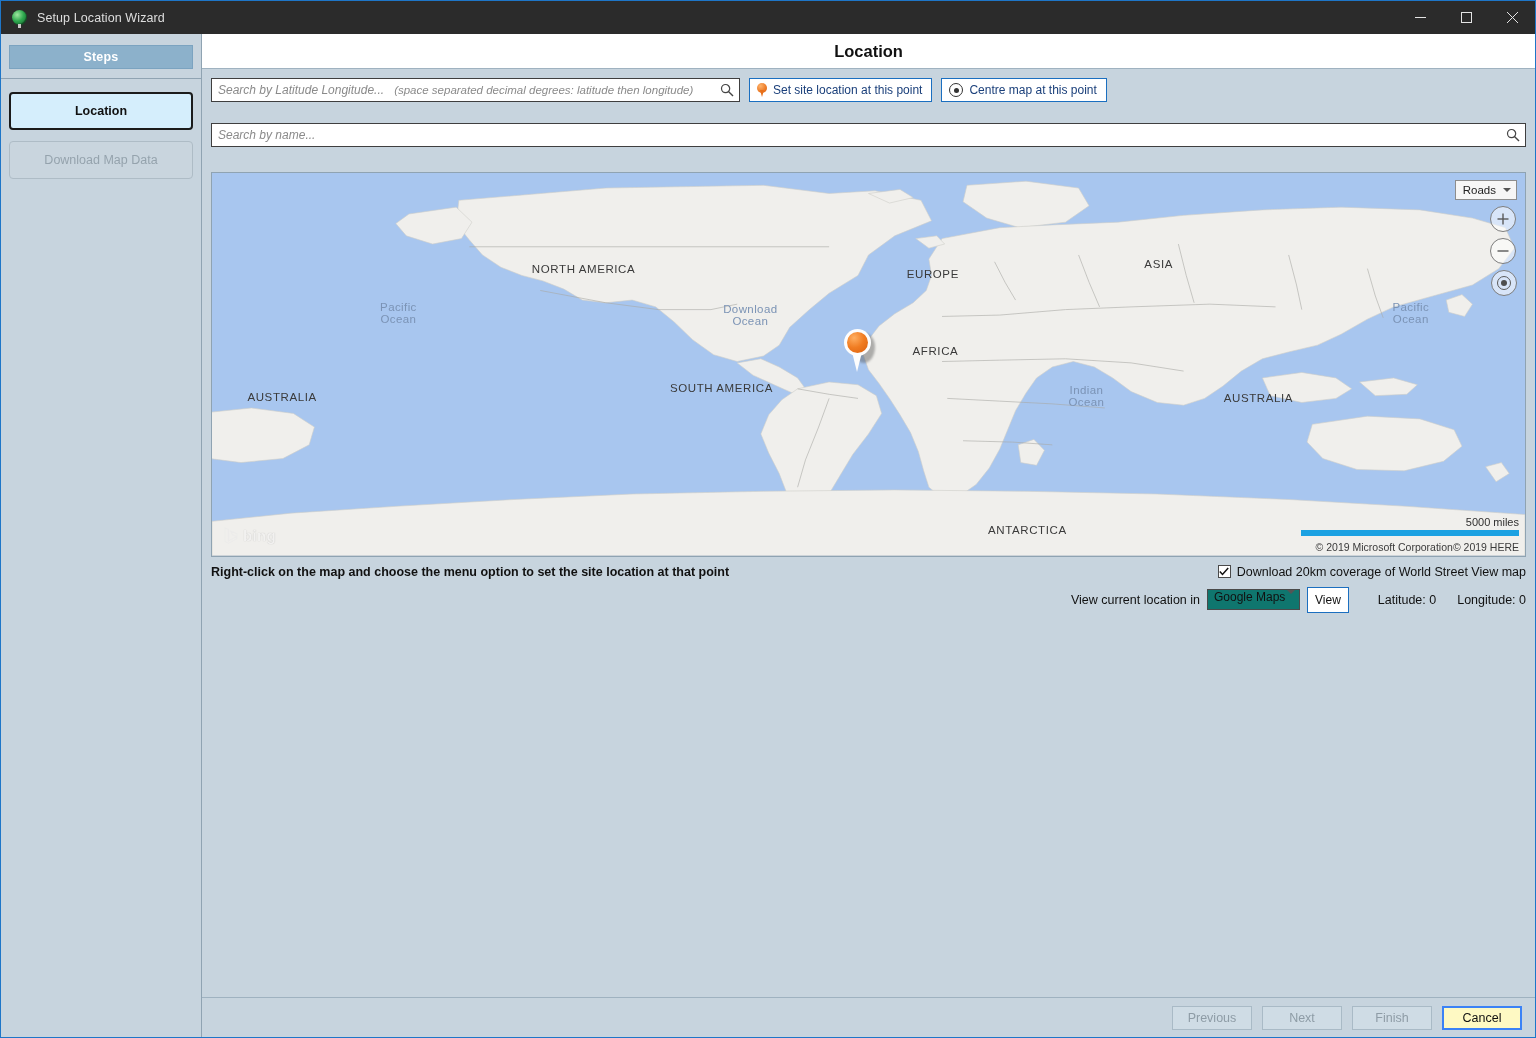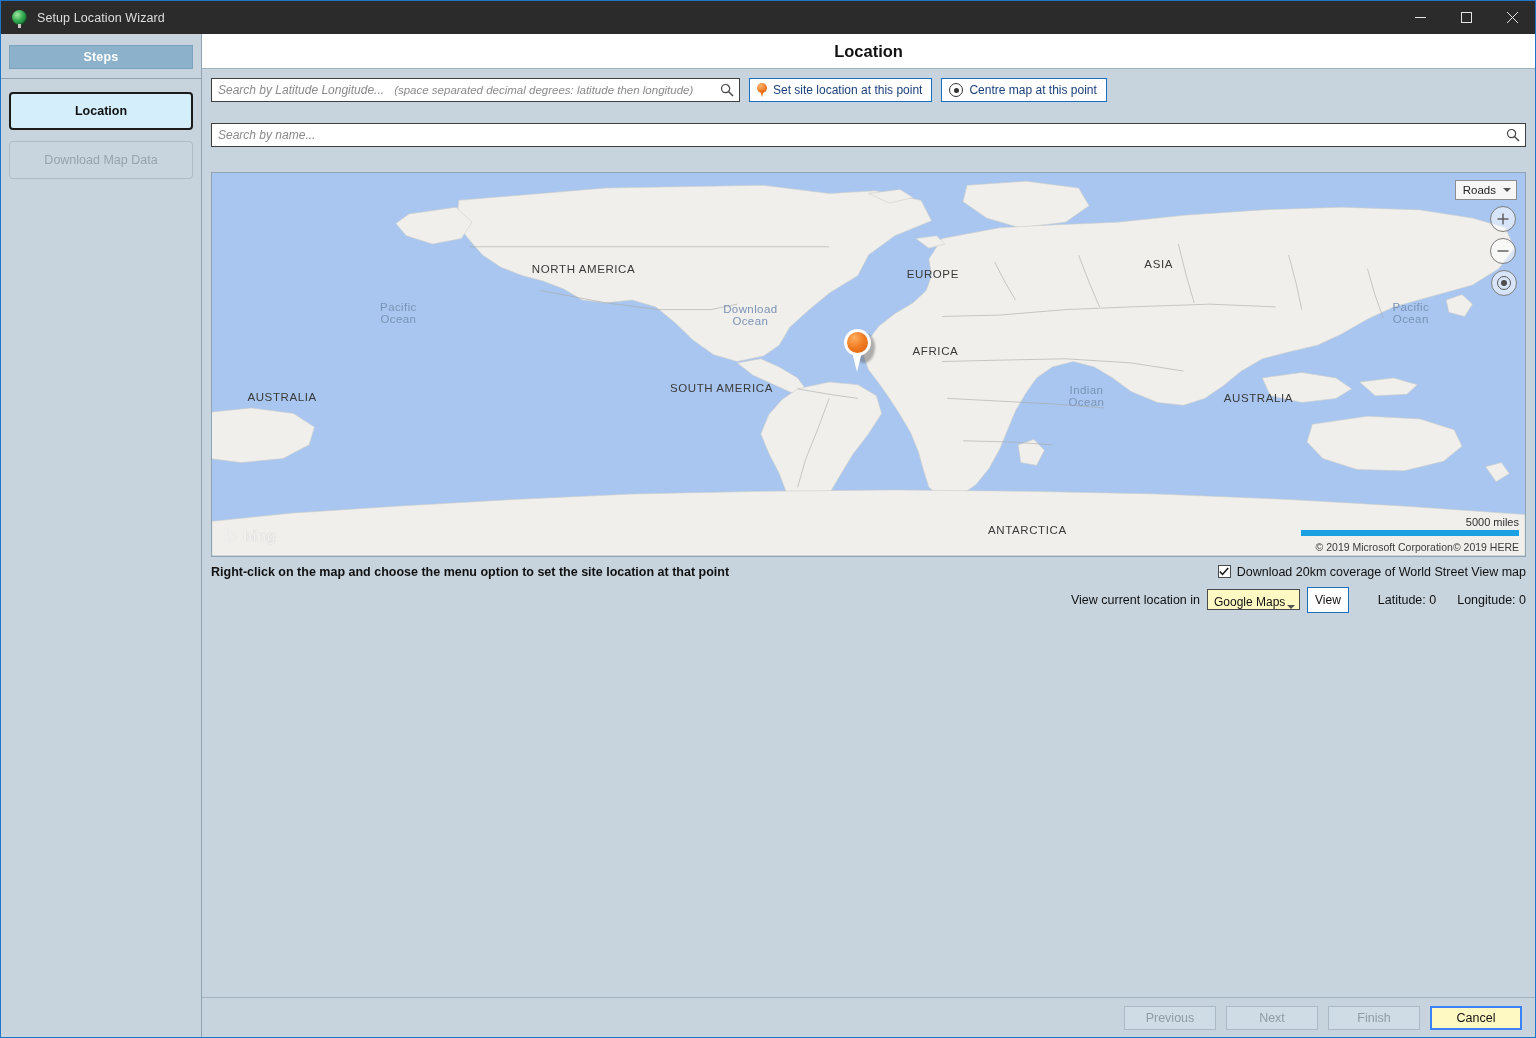--- a/index.html
+++ b/index.html
@@ -281,42 +281,42 @@
   .hint-text { font-size: 12.5px; color: #111; font-weight: bold; }
   .right-status { display: flex; flex-direction: column; align-items: flex-end; gap: 8px; }
   .chk-row { display: flex; align-items: center; gap: 6px; font-size: 12.5px; color: #111; }
   .chk {
     width: 13px; height: 13px; background: #fff; border: 1px solid #4a4a4a;
     display: flex; align-items: center; justify-content: center; flex: none;
   }
   .chk svg { display: block; }
   .loc-row { display: flex; align-items: center; gap: 7px; font-size: 12.5px; color: #111; }
   .mini-select {
-    height: 21px; min-width: 93px; background: #fef9c3; border: 1px solid #4a4a4a;
-    display: flex; align-items: flex-end; justify-content: space-between;
+    height: 21px; min-width: 93px; background: #0f766e; border: 1px solid #4a4a4a;
+    display: flex; align-items: flex-start; justify-content: space-between;
     padding: 0 4px 0 6px; font-size: 12px; color: #111; cursor: default;
   }
   .view-btn {
     height: 21px; background: #fff; border: 1px solid #1b6fc0;
     display: flex; align-items: center; padding: 12px 7px;
     font-size: 12px; color: #111; cursor: default;
   }
   .coord { margin-left: 22px; font-size: 12.5px; }
   .coord.second { margin-left: 14px; }
 
   
   .footer {
     height: 40px; min-height: 40px;
     border-top: 1px solid #9fb2c0;
     display: flex; align-items: center; justify-content: flex-end;
     gap: 10px; padding-right: 13px;
     background: #c7d4de;
   }
   .fbtn {
-    width: 92px; height: 24px;
+    width: 80px; height: 24px;
     display: flex; align-items: center; justify-content: center;
     font-size: 12.5px; cursor: default;
     background: #cfdce5; border: 1px solid #a9bac6; color: #8e9ca6;
   }
   .fbtn.enabled {
     background: #fef9c3; border: 2px solid #3b82f6; color: #111;
   }
 </style>
 </head>
 <body>

